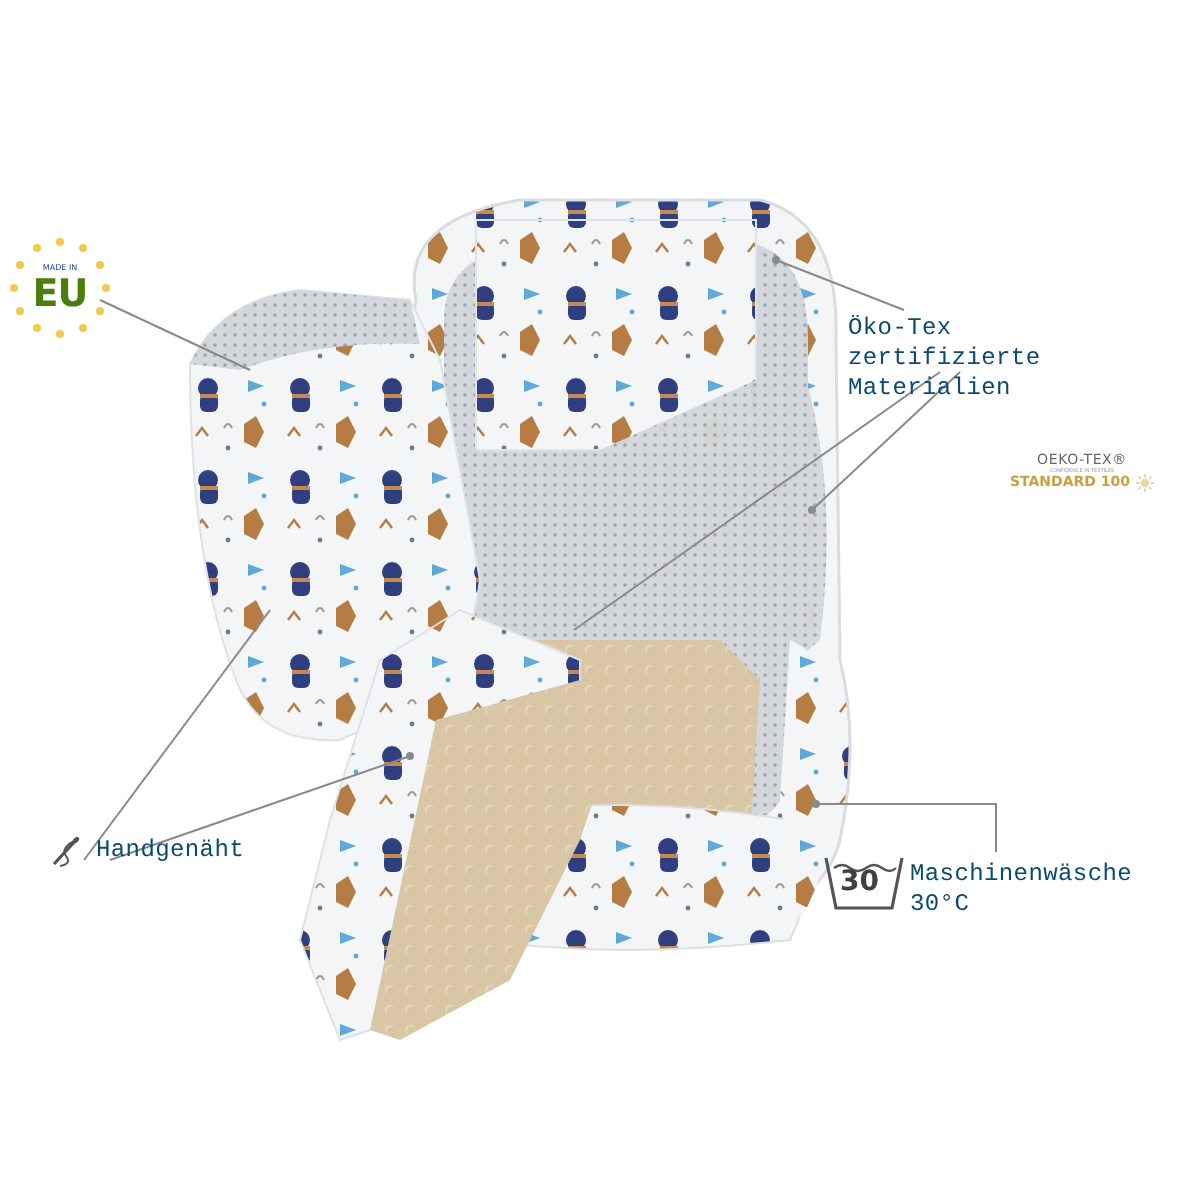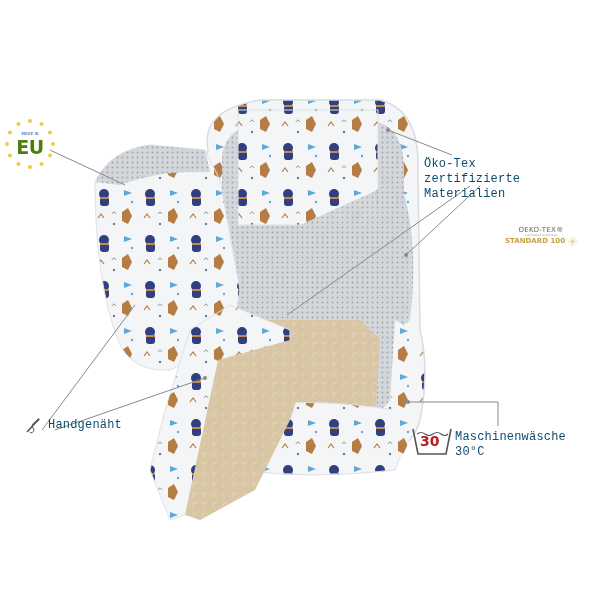--- a/index.html
+++ b/index.html
@@ -9,21 +9,21 @@
     .callout-text { font-family: Liberation Mono, monospace; font-size:12px; color:#0c4a6e; line-height:15px; letter-spacing:0.2px; }
     svg.scene { position:absolute; left:0; top:0; }
     .eu-badge { left:2px; top:116px; width:56px; height:56px; }
     .eu-small { position:absolute; left:0; right:0; top:15px; text-align:center; font-size:4px; color:#1e4fa0; }
     .eu-text { position:absolute; left:0; right:0; top:20px; text-align:center; font-size:19px; font-weight:bold; color:#4d7c0f; letter-spacing:-0.5px; }
     .oeko { left:501px; top:206px; width:80px; text-align:center;margin-top:20px; }
     .oeko-title { font-size:7px; color:#666; letter-spacing:0.3px; }
     .oeko-sub { font-size:2.5px; color:#999; }
     .oeko-std { font-size:7px; color:#c9a040; font-weight:bold; }
     .wash { left:412px; top:426px; width:40px; height:30px; }
-    .wash-num { position:absolute; left:8px; top:7px; font-size:14px; font-weight:bold; color:#b91c1c; }
+    .wash-num { position:absolute; left:8px; top:7px; font-size:14px; font-weight:bold; color:#404040; }
   </style>
 </head>
 <body>
 
 <svg class="scene" width="600" height="600" viewBox="0 0 600 600">
   <defs>
     <pattern id="dots" width="5" height="5" patternUnits="userSpaceOnUse">
       <rect width="5" height="5" fill="#d3d7db"></rect>
       <circle cx="2.5" cy="2.5" r="0.9" fill="#9ea4aa"></circle>
     </pattern>

